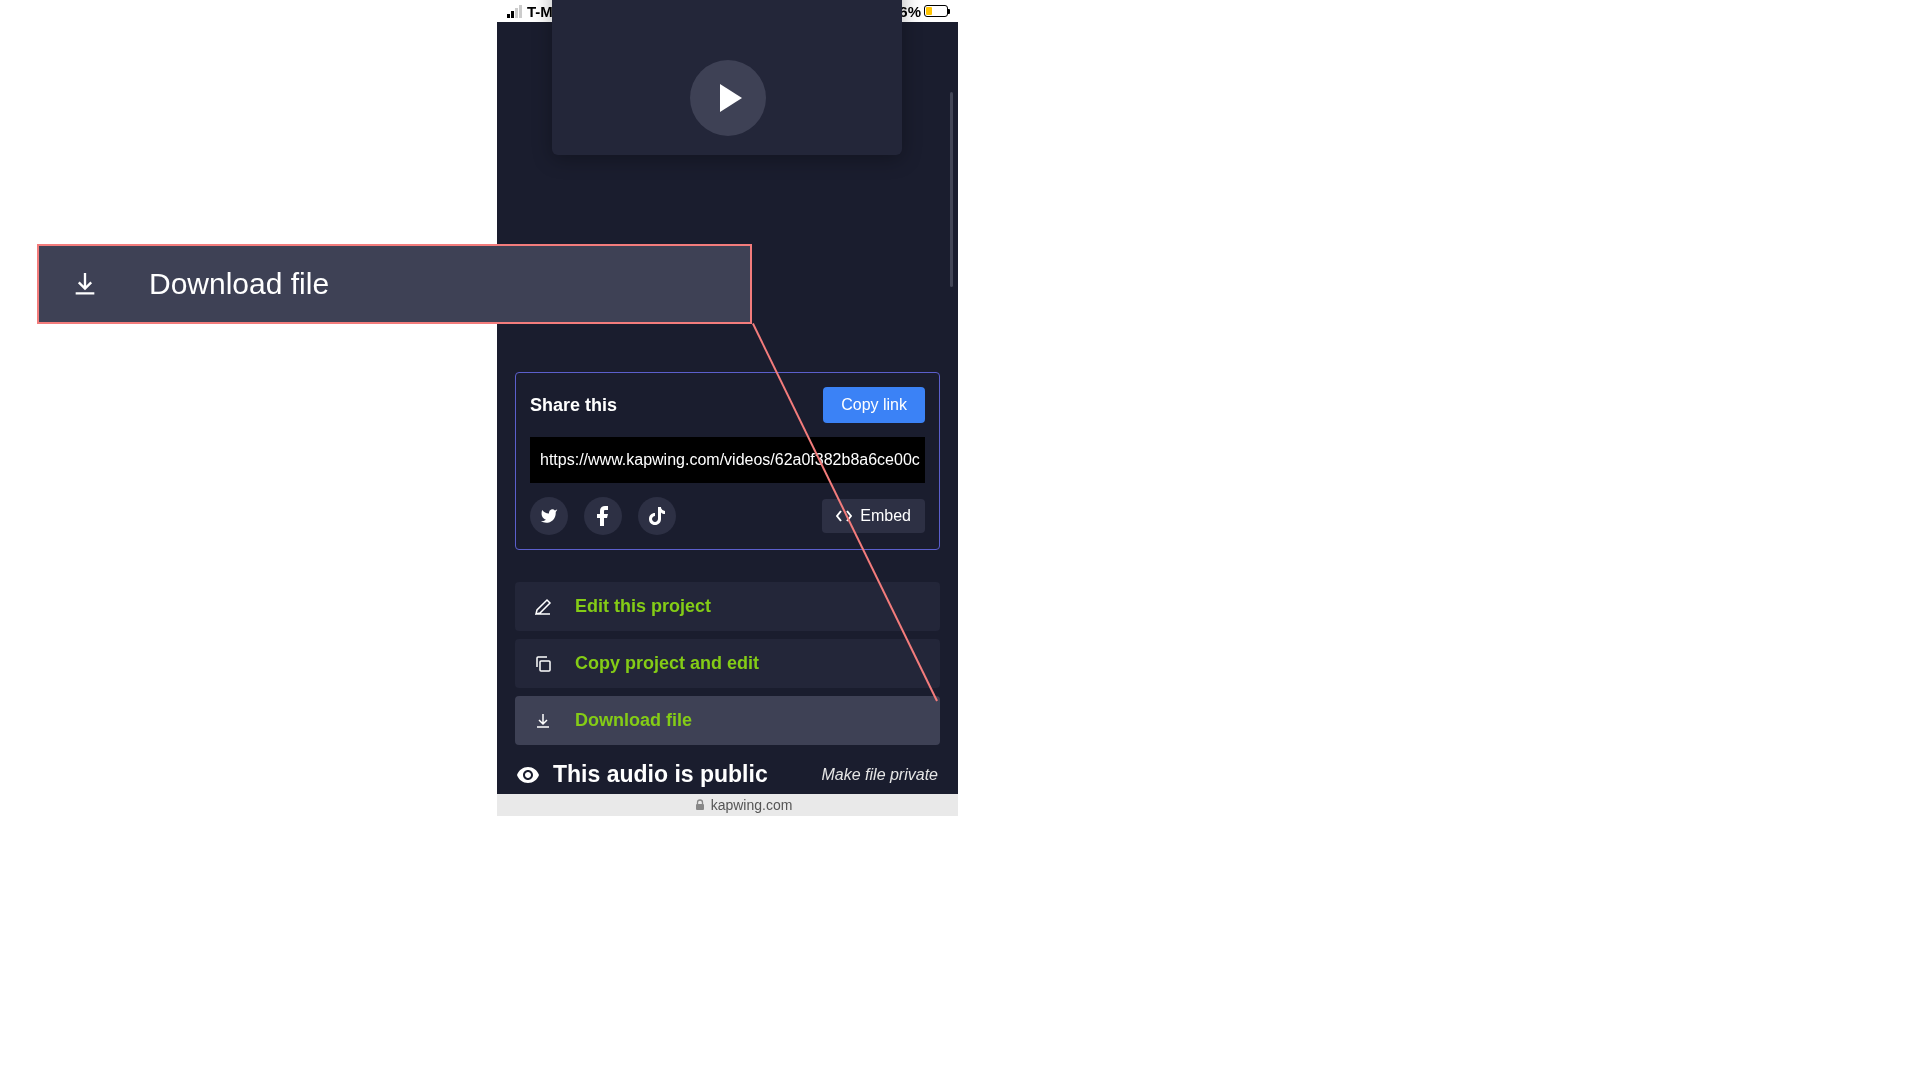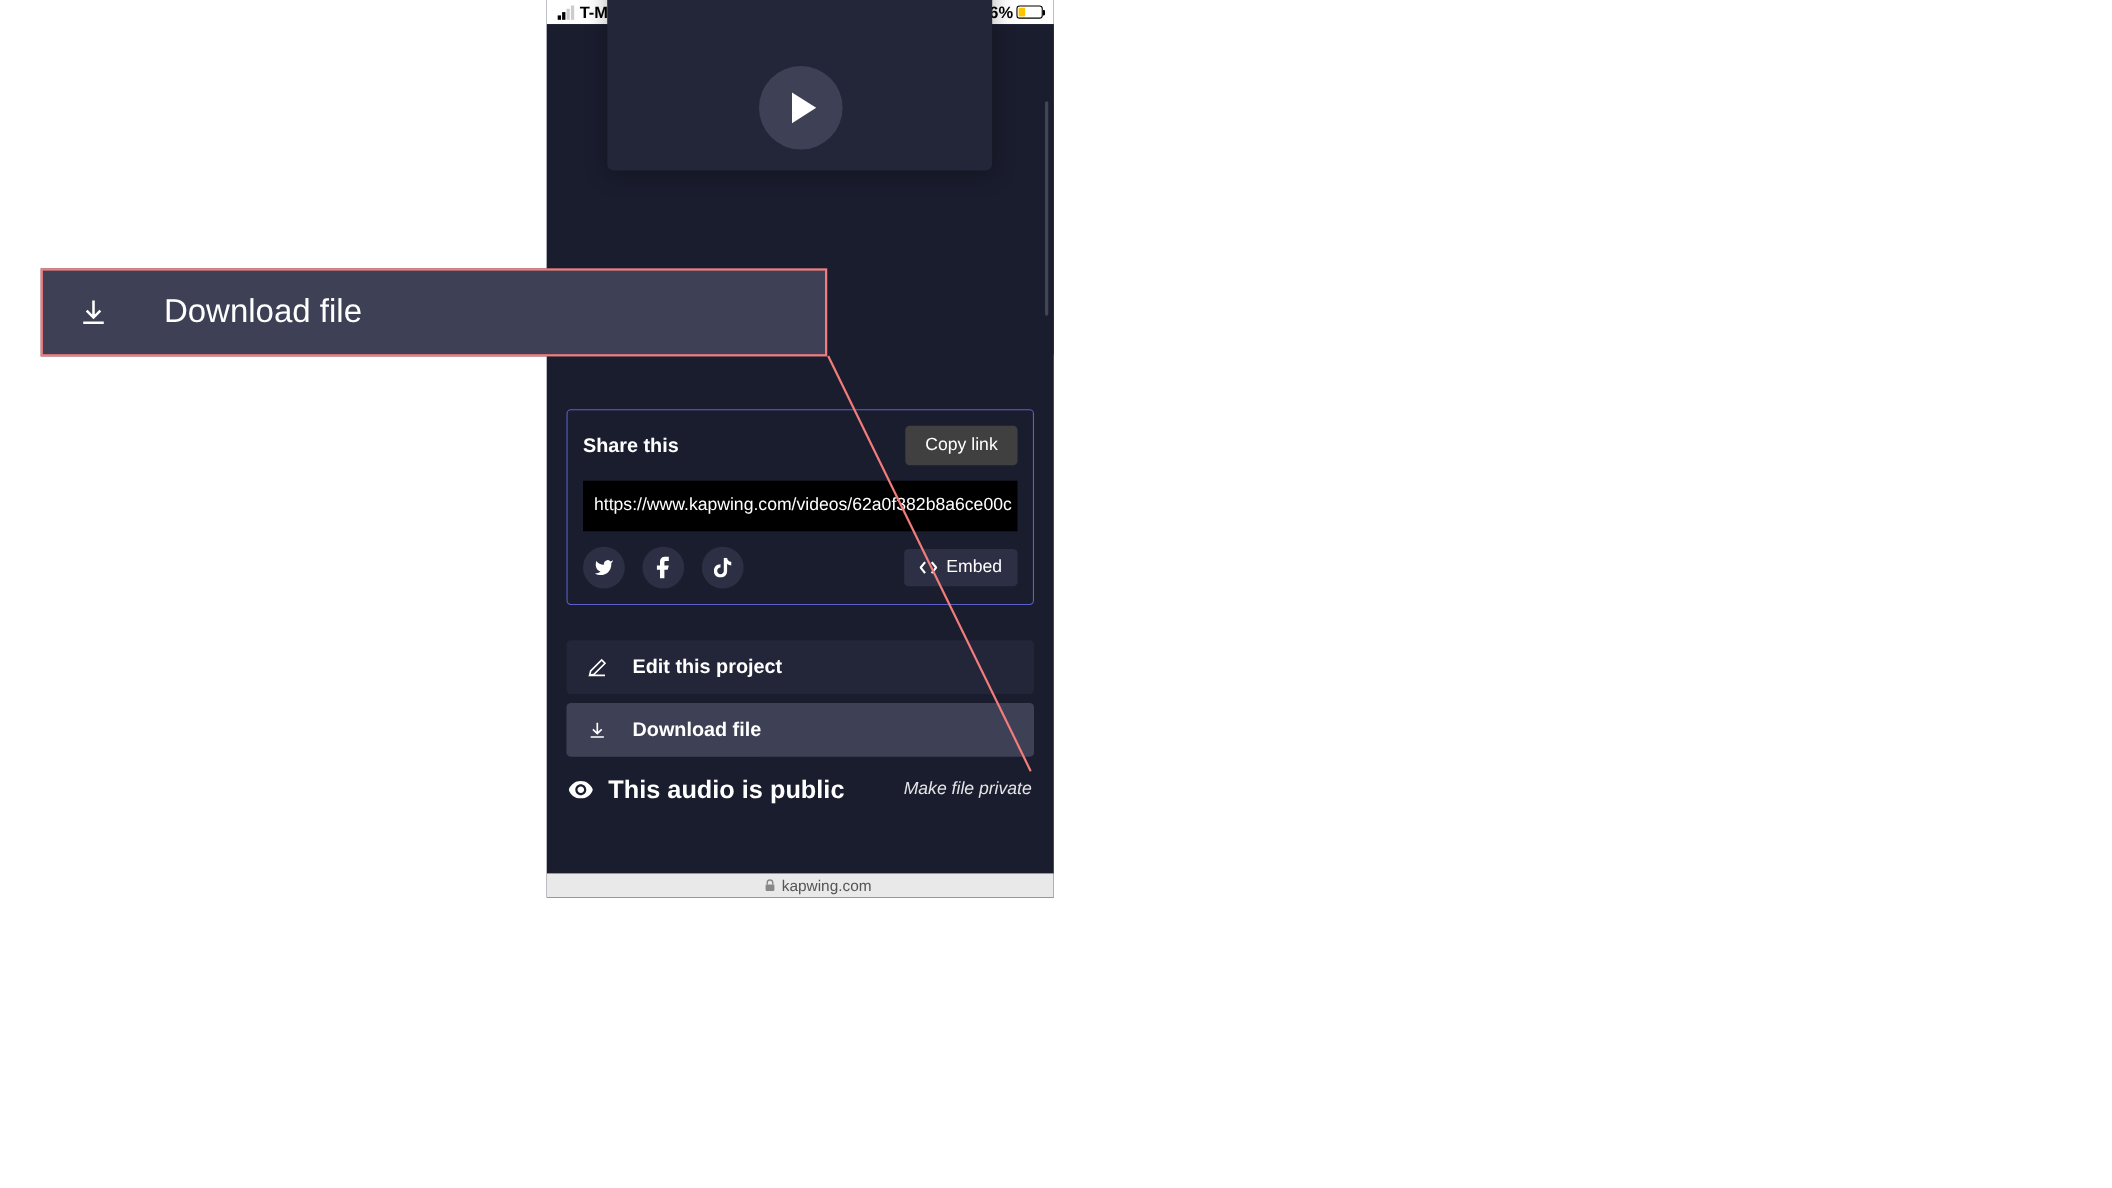--- a/index.html
+++ b/index.html
@@ -76,33 +76,33 @@
     
     .share-panel {
       margin: 32px 18px;
       margin-top: 50px;
       border: 1.5px solid #5b5fcc;
       border-radius: 4px;
       padding: 14px;
     }
     .share-header { display: flex; justify-content: space-between; align-items: center; margin-bottom: 14px; }
     .share-title { color: #fff; font-size: 18px; font-weight: 600; }
-    .copy-link-btn { background: #404040; color: #fff; border: none; padding: 9px 18px; border-radius: 4px; font-size: 16px; font-weight: 500; cursor: pointer; }
+    .copy-link-btn { background: #3b82f6; color: #fff; border: none; padding: 9px 18px; border-radius: 4px; font-size: 16px; font-weight: 500; cursor: pointer; }
     .url-box { background: #000; color: #fff; padding: 14px 10px; font-size: 16px; white-space: nowrap; overflow: hidden; margin-bottom: 14px; }
     .share-footer { display: flex; justify-content: space-between; align-items: center; }
     .social-icons { display: flex; gap: 16px; }
     .social-circle { width: 38px; height: 38px; background: #2d3044; border-radius: 50%; display: flex; align-items: center; justify-content: center; cursor: pointer; }
     .embed-btn { background: #2d3044; color: #fff; border: none; padding: 8px 14px; border-radius: 4px; font-size: 16px; display: flex; align-items: center; gap: 8px; cursor: pointer; }
     
     .action-list { padding: 0 18px; }
     .action-btn {
       width: 100%;
       background: #232639;
       border: none;
-      color: #ffffff;
+      color: #84cc16;
       padding: 14px 18px;
       font-size: 18px;
       font-weight: 600;
       text-align: center;
       display: flex;
       align-items: center;
       gap: 22px;
       margin-bottom: 8px;
       border-radius: 4px;
       cursor: pointer;
@@ -238,20 +238,29 @@
 
   <div class="action-list">
     <button class="action-btn">
       <span class="action-icon-wrap">
         <svg width="18" height="18" viewBox="0 0 18 18" fill="none" stroke="#fff" stroke-width="1.5">
           <path d="M2 16l1-4L13 2l3 3L6 15l-4 1zM2 16h14"></path>
         </svg>
       </span>
       <span>Edit this project</span>
     </button>
+    <button class="action-btn">
+      <span class="action-icon-wrap">
+        <svg width="18" height="18" viewBox="0 0 18 18" fill="none" stroke="#fff" stroke-width="1.5">
+          <rect x="6" y="6" width="10" height="10" rx="1"></rect>
+          <path d="M3 12V3a1 1 0 011-1h9"></path>
+        </svg>
+      </span>
+      <span>Copy project and edit</span>
+    </button>
     <button class="action-btn highlighted">
       <span class="action-icon-wrap">
         <svg width="18" height="18" viewBox="0 0 18 18" fill="none" stroke="#fff" stroke-width="1.5">
           <path d="M9 2v9M5 8l4 4 4-4M3 15h12"></path>
         </svg>
       </span>
       <span>Download file</span>
     </button>
   </div>
 

